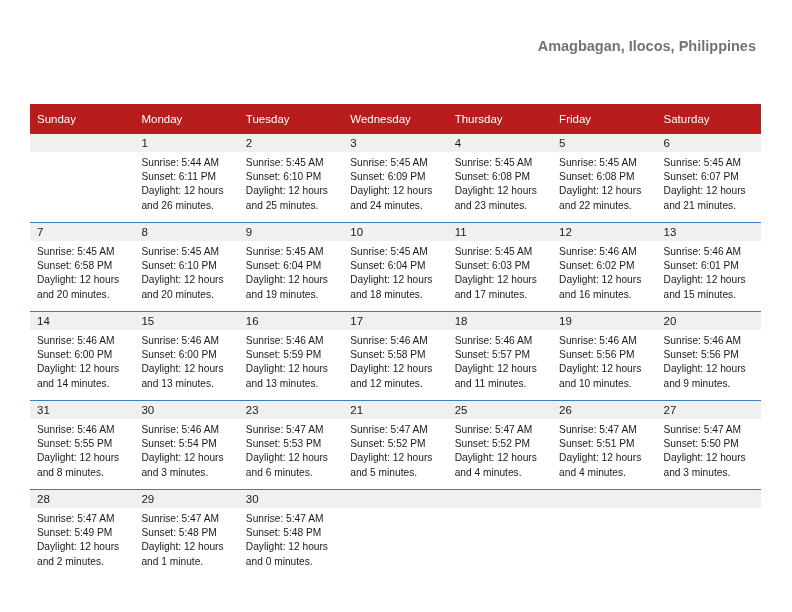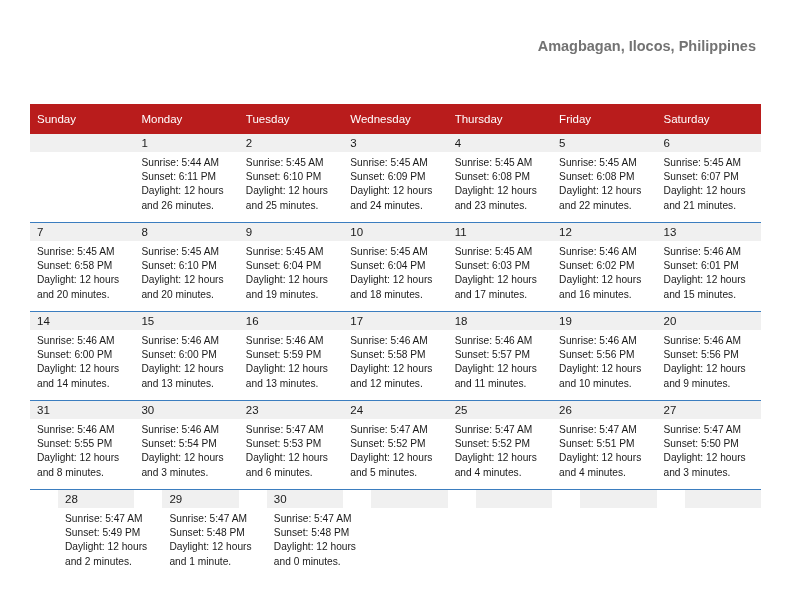--- a/index.html
+++ b/index.html
@@ -137,21 +137,21 @@
     background: #f0f0f0;
   }
   .details {
     padding: 4px 6px 0 7px;
     font-size: 10.2px;
     line-height: 14.2px;
     color: #1a1a1a;
   }
   .details div { white-space: nowrap; }
 
-  .week-row.last .cell { height: 90px; margin-left: 28px; }
+  .week-row.last .cell { height: 90px; }
 </style>
 </head>
 <body>
 
 <div class="page">
 
   <div class="header">
 
 
     <div class="title-block">
@@ -442,21 +442,21 @@
               <div class="details">
                 <div>Sunrise: 5:47 AM</div>
                 <div>Sunset: 5:53 PM</div>
                 <div>Daylight: 12 hours</div>
                 <div>and 6 minutes.</div>
               </div>
             </div>
           </td>
           <td>
             <div class="cell">
-              <div class="daynum-bar">24</div>
+              <div class="daynum-bar">21</div>
               <div class="details">
                 <div>Sunrise: 5:47 AM</div>
                 <div>Sunset: 5:52 PM</div>
                 <div>Daylight: 12 hours</div>
                 <div>and 5 minutes.</div>
               </div>
             </div>
           </td>
           <td>
             <div class="cell">

